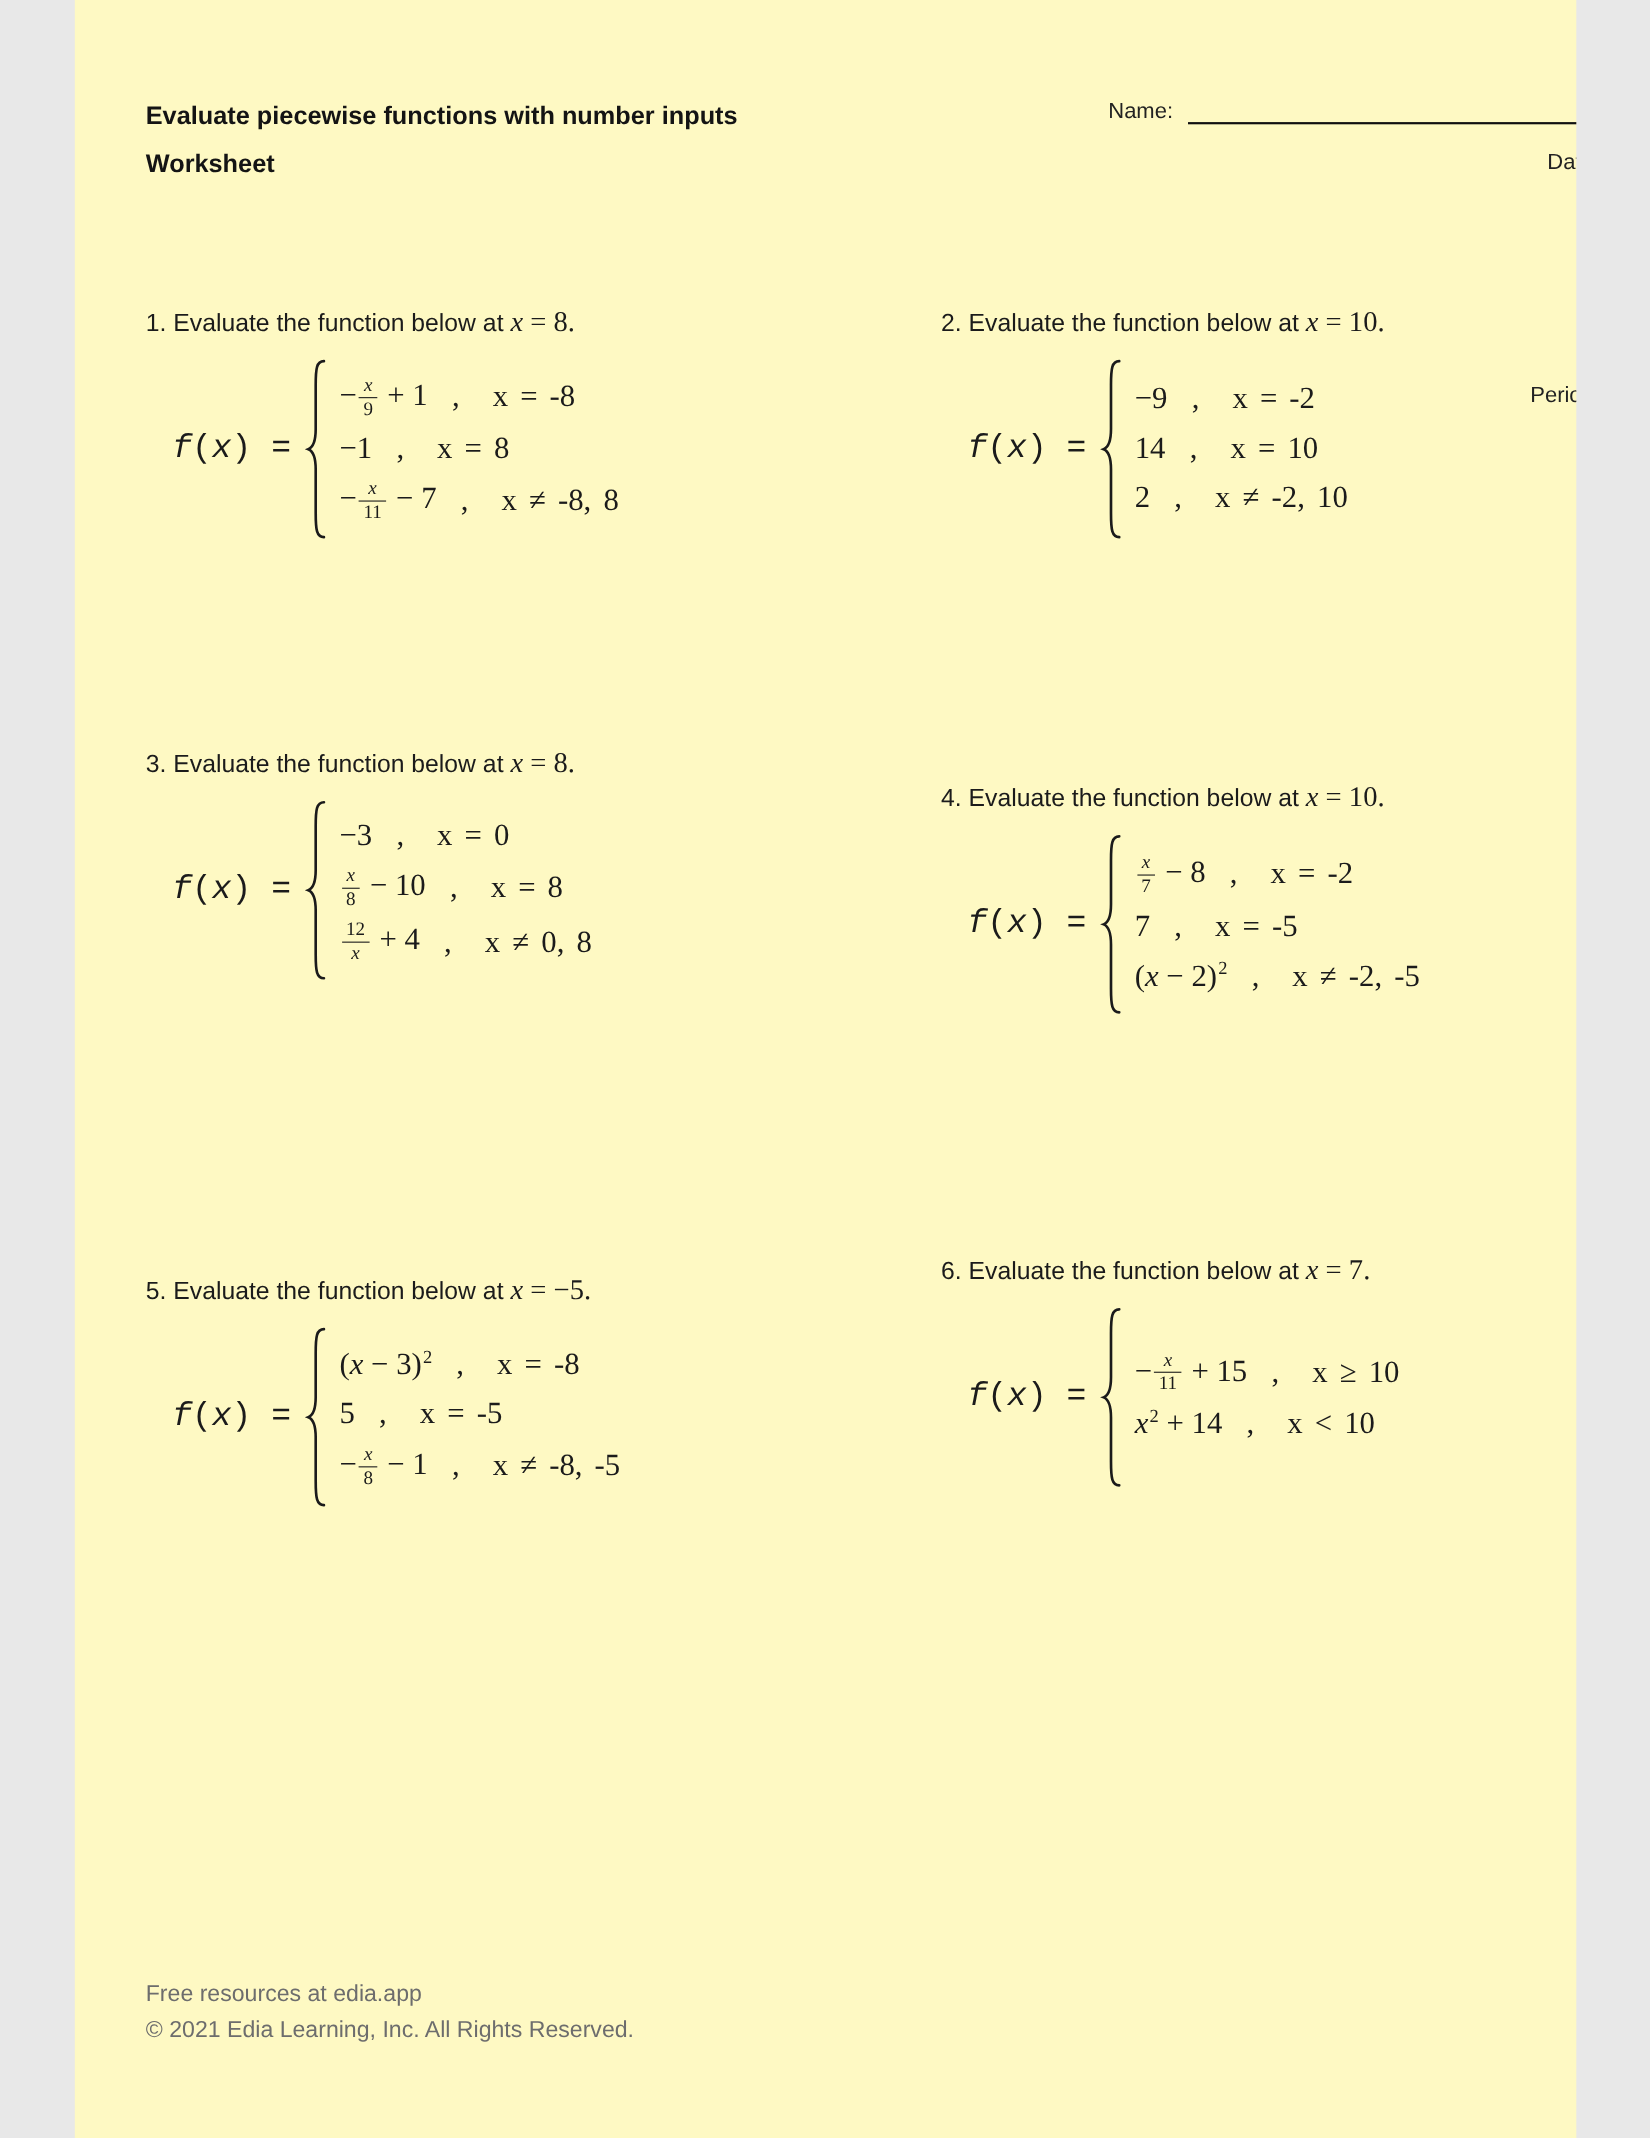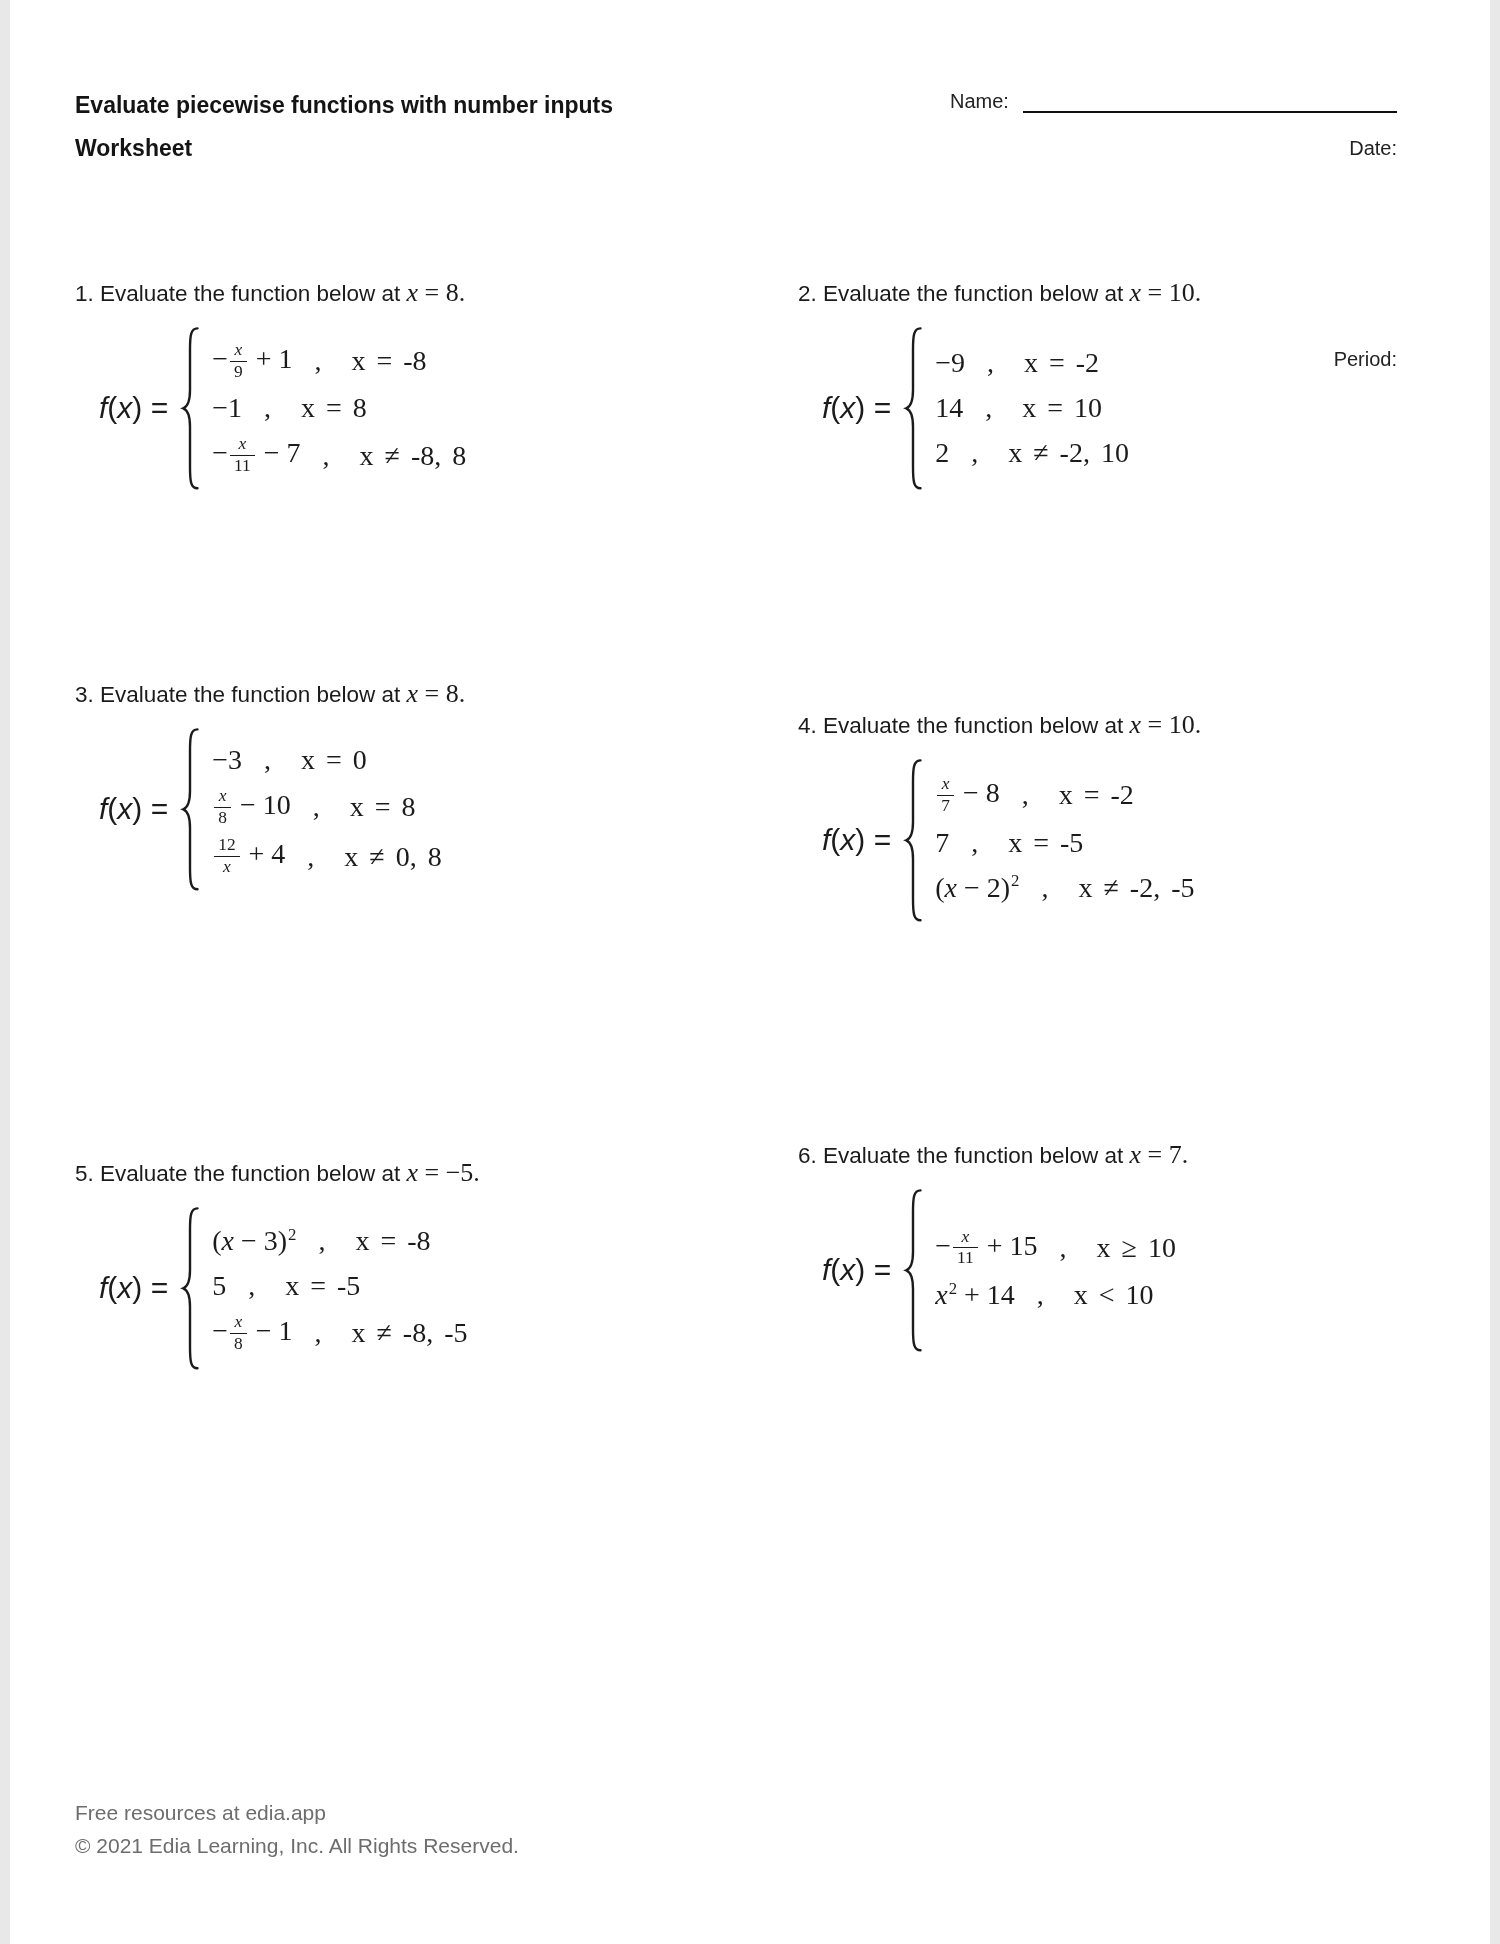--- a/index.html
+++ b/index.html
@@ -1,22 +1,22 @@
 <!DOCTYPE html>
 <html><head>
 <meta charset="utf-8">
 <style>
   * { box-sizing: border-box; }
   html, body { margin: 0; padding: 0; background: #e8e8e8; }
   .page {
     position: relative;
-    width: 1480px;
+    width: 1365px;
     height: 1944px;
     margin: 0 auto;
-    background: #ffffff;
+    background: #fef9c3;
     font-family: "Liberation Sans", sans-serif;
     color: #1b1b1b;
     overflow: hidden;
   }
 
   
   .header-title {
     position: absolute;
     left: 65px;
     top: 84px;
@@ -53,21 +53,21 @@
   #p3 { left: 65px;  top: 679px; }
   #p4 { left: 788px; top: 710px; }
   #p5 { left: 65px;  top: 1140px; margin-top: 18px; }
   #p6 { left: 788px; top: 1140px; }
 
   .statement { font-size: 22.5px; line-height: 30px; color: #1b1b1b; }
   .stmt-math { font-family: "Liberation Serif", serif; font-size: 26px; }
 
   .func { display: flex; align-items: center; margin: 16px 0 0 24px; }
   .fx {
-    font-family: Liberation Sans, sans-serif;
+    font-family: Liberation Mono, monospace;
     font-size: 30px;
     margin-right: 12px;
     white-space: nowrap;
   }
   .brace { width: 20px; flex: 0 0 20px; align-self: stretch; }
   .pieces {
     display: flex;
     flex-direction: column;
     gap: 9px;
     padding: 4px 0 4px 12px;

